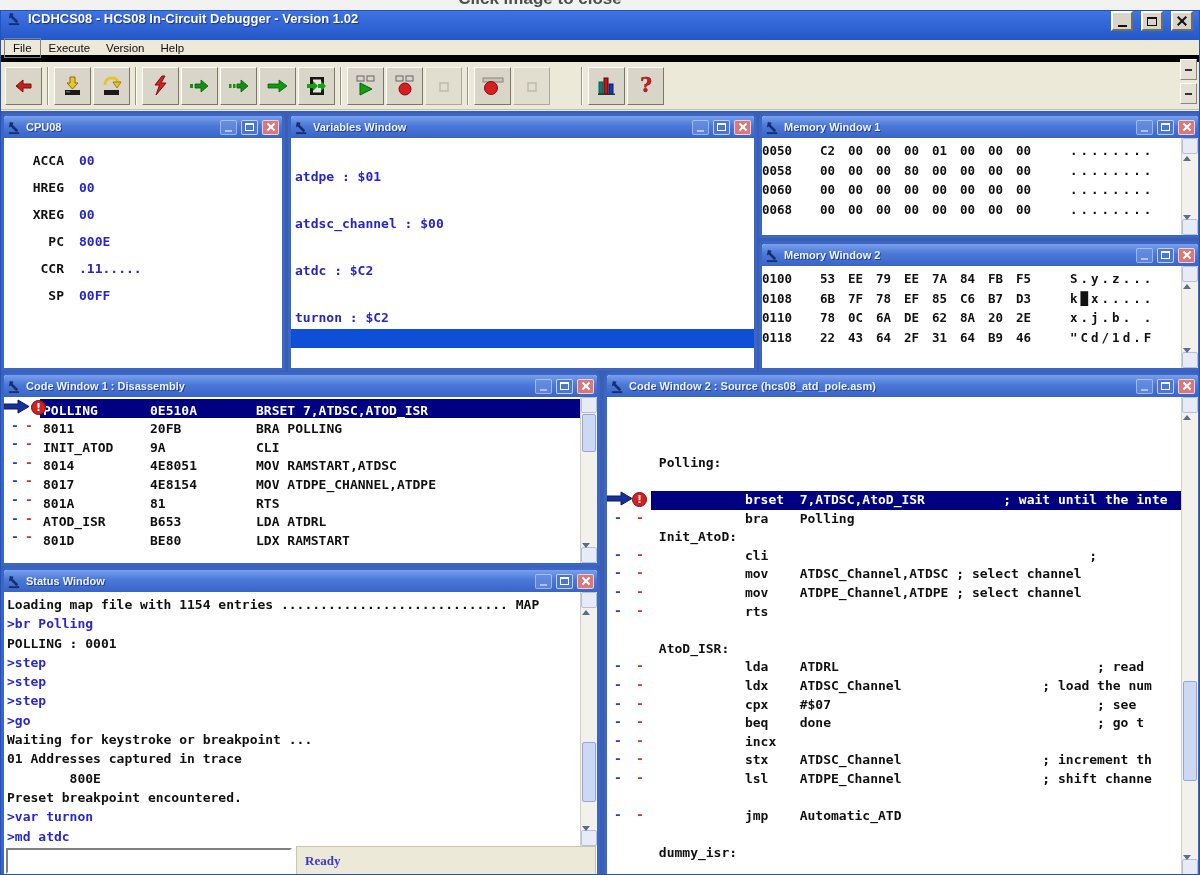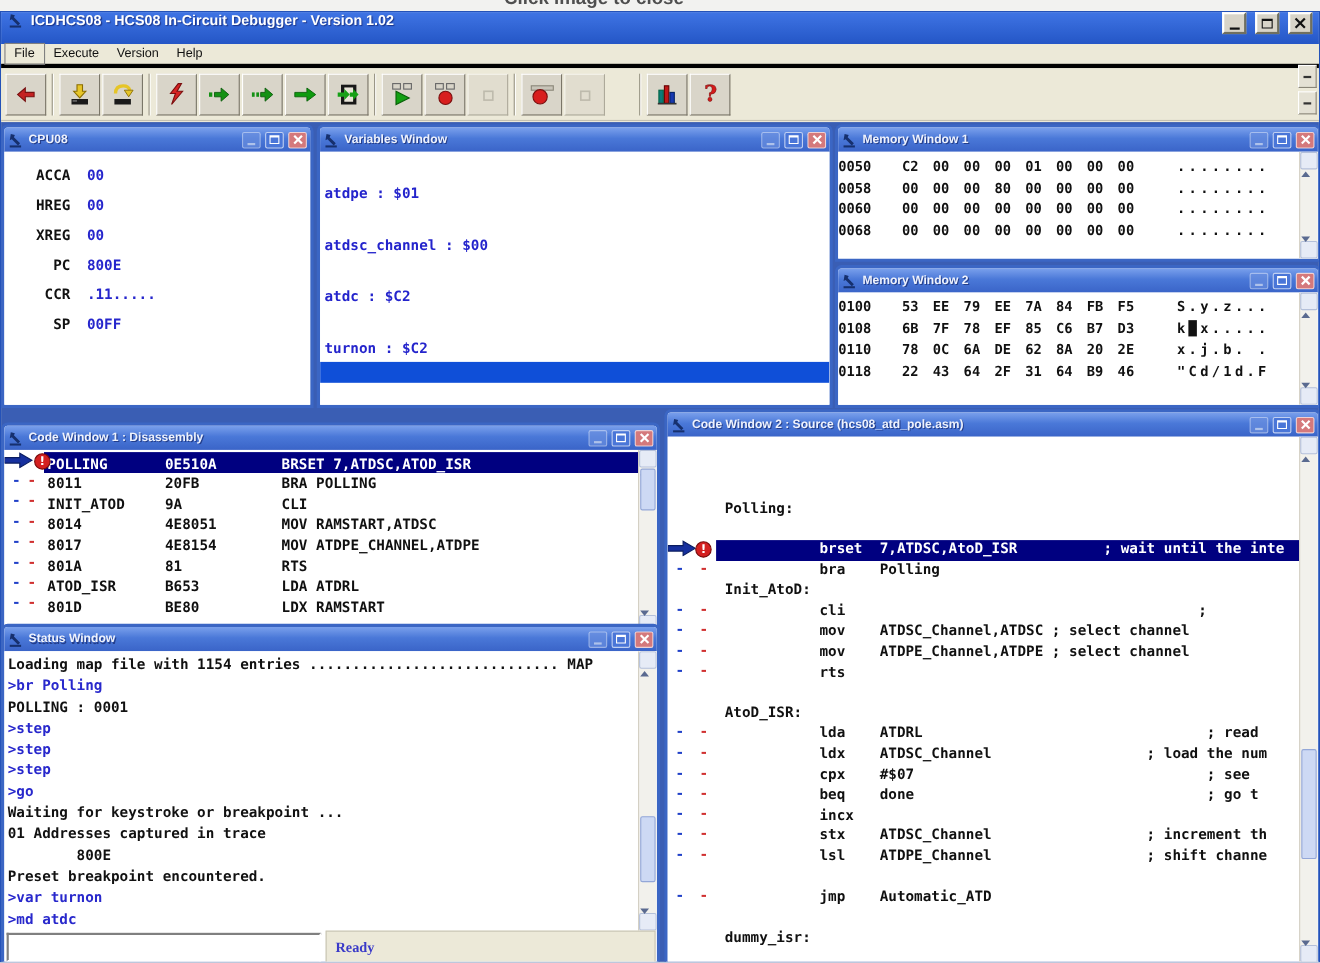--- a/index.html
+++ b/index.html
@@ -20,21 +20,21 @@
          border-color:#fff #6f6f5f #6f6f5f #fff; display:flex; align-items:center;
          justify-content:center; margin-left:2px; }
   .mw-min-glyph { width:9px; height:2px; background:#111; margin-top:10px; }
   .mw-max-glyph { width:10px; height:9px; border:1px solid #111; border-top-width:2px; }
   .xglyph { position:relative; width:10px; height:10px; }
   .xglyph::before,.xglyph::after { content:""; position:absolute; left:-1px; top:4px;
          width:12px; height:2px; background:#111; }
   .xglyph::before { transform:rotate(45deg); } .xglyph::after { transform:rotate(-45deg); }
 
   .menubar { height:22px; display:flex; align-items:center; padding-left:3px;
-         font-size:11.5px; color:#111; background:#ece9d8; border-bottom:4px solid #000000; }
+         font-size:11.5px; color:#111; background:#ece9d8; border-bottom:7px solid #000000; }
   .menu-item { padding:3px 8px; }
   .menu-item.first { border:1px solid #808080; }
 
   .toolbar { position:relative; height:48px; display:flex; align-items:center;
          padding:4px 3px; background:#ece9d8; border-bottom:1px solid #c4c0b0; }
   .tbtn { width:37px; height:38px; background:#d9d5c9; border:1px solid;
          border-color:#fff #7a7668 #7a7668 #fff; display:flex; align-items:center;
          justify-content:center; margin:0 1px; flex:none; }
   .tbtn.disabled { opacity:.55; }
   .ticon { display:flex; align-items:center; justify-content:center; }
@@ -542,21 +542,21 @@
               </span>
               <span class="m-ascii">"Cd/1d.F</span>
             </div>
             <div class="vsb">
             <span class="sbtn up"><span class="tri-up"></span></span>
             <span class="sbtn down"><span class="tri-down"></span></span>
           </div>
         </div>
       </div>
 
-      <div class="cwin" style="left:0;top:261px;width:599px;height:194px;margin-top:12px;">
+      <div class="cwin" style="left:0;top:261px;width:599px;height:194px;">
         <div class="ctbar">
             <span class="cicon">
               <svg width="15" height="15" viewBox="0 0 16 16">
                 <path d="M3 2 l4 1 -1 2 6 6 -2 2 -6 -6 -2 1 z" fill="#16306e"></path>
                 <rect x="2" y="13" width="11" height="2" fill="#16306e"></rect>
               </svg>
             </span>
             <span class="ctitle-text">Code Window 1 : Disassembly</span>
             <span class="cbtn min">
               <span class="mindash"></span>

